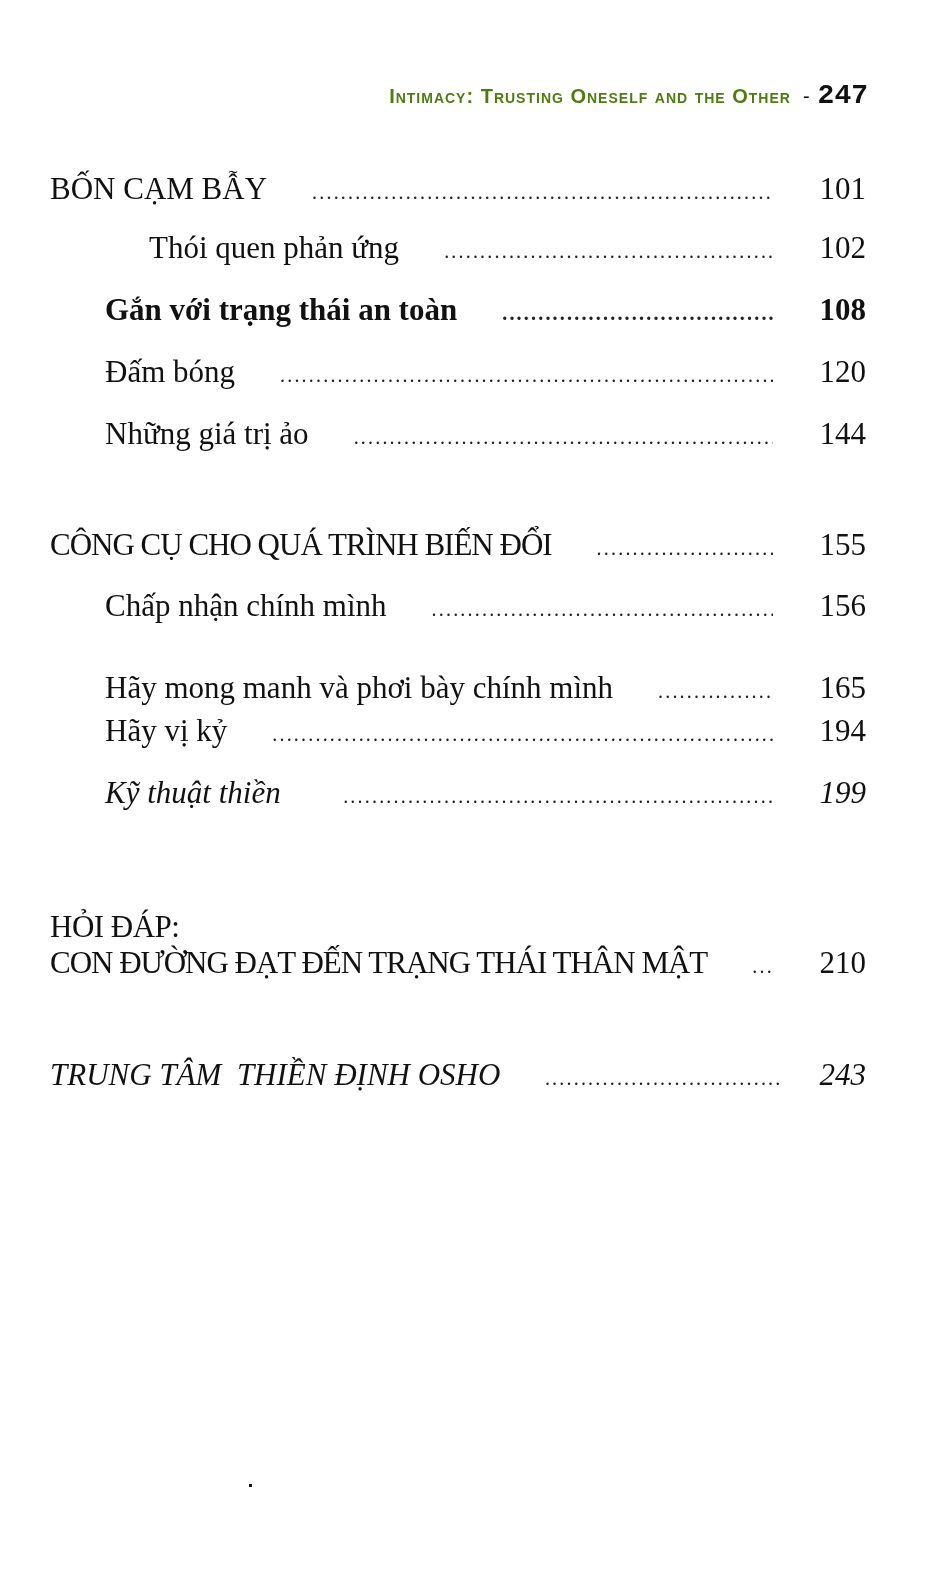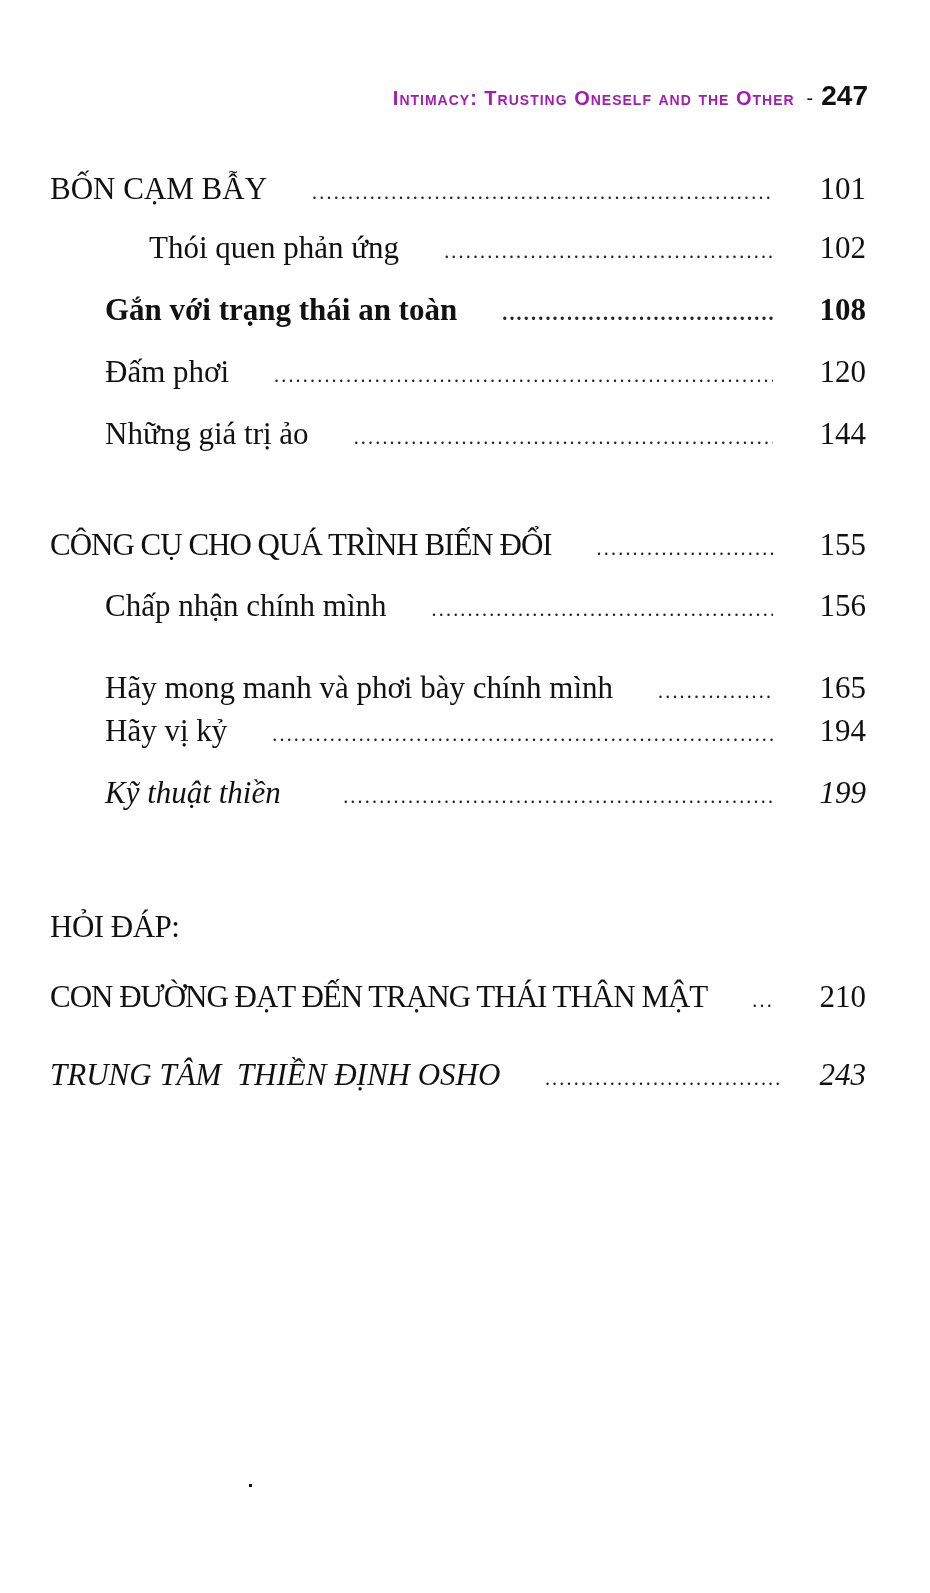--- a/index.html
+++ b/index.html
@@ -22,29 +22,29 @@
       display: flex;
       align-items: baseline;
       white-space: nowrap;
     }
     .running-title {
       font-family: "Liberation Sans", "DejaVu Sans", sans-serif;
       font-variant: small-caps;
       font-size: 20px;
       letter-spacing: 1px;
       font-weight: 600;
-      color: #a21caf;
+      color: #4d7c0f;
     }
     .running-sep {
       font-family: "Liberation Sans", sans-serif;
       font-size: 20px;
       margin: 0 8px 0 12px;
     }
     .page-number {
-      font-family: Liberation Sans, sans-serif;
+      font-family: Liberation Mono, monospace;
       font-weight: bold;
       font-size: 28px;
     }
     .toc-line {
       position: absolute;
       left: 50px;
       right: 64px;
       display: flex;
       align-items: baseline;
       font-size: 31px;
@@ -117,21 +117,21 @@
   <span class="label">Thói quen phản ứng</span>
   <span class="leader"></span>
   <span class="num">102</span>
 </div>
 <div class="toc-line sub" style="top:291px;font-weight:bold;">
   <span class="label">Gắn với trạng thái an toàn</span>
   <span class="leader"></span>
   <span class="num">108</span>
 </div>
 <div class="toc-line sub" style="top:353px;">
-  <span class="label">Đấm phơi</span>
+  <span class="label">Đấm bóng</span>
   <span class="leader"></span>
   <span class="num">120</span>
 </div>
 <div class="toc-line sub" style="top:415px;text-align:right;">
   <span class="label">Những giá trị ảo</span>
   <span class="leader"></span>
   <span class="num">144</span>
 </div>
 
 <div class="toc-line cond" style="top:526px;">
@@ -155,21 +155,21 @@
   <span class="num">194</span>
 </div>
 <div class="toc-line sub" style="top:774px;font-style:italic;">
   <span class="label">Kỹ thuật thiền</span>
   <span class="leader" style="margin-left:22px;"></span>
   <span class="num">199</span>
 </div>
 
 <div class="heading-only" style="top:908px;">HỎI ĐÁP:</div>
 
-<div class="toc-line cond" style="top:978px;">
+<div class="toc-line cond" style="top:944px;">
   <span class="label">CON ĐƯỜNG ĐẠT ĐẾN TRẠNG THÁI THÂN MẬT</span>
   <span class="leader"></span>
   <span class="num">210</span>
 </div>
 
 <div class="toc-line italic" style="top:1056px;">
   <span class="label" style="white-space:pre;">TRUNG TÂM  THIỀN ĐỊNH OSHO</span>
   <span class="leader" style="margin-right:0;"></span>
   <span class="num">243</span>
 </div>

